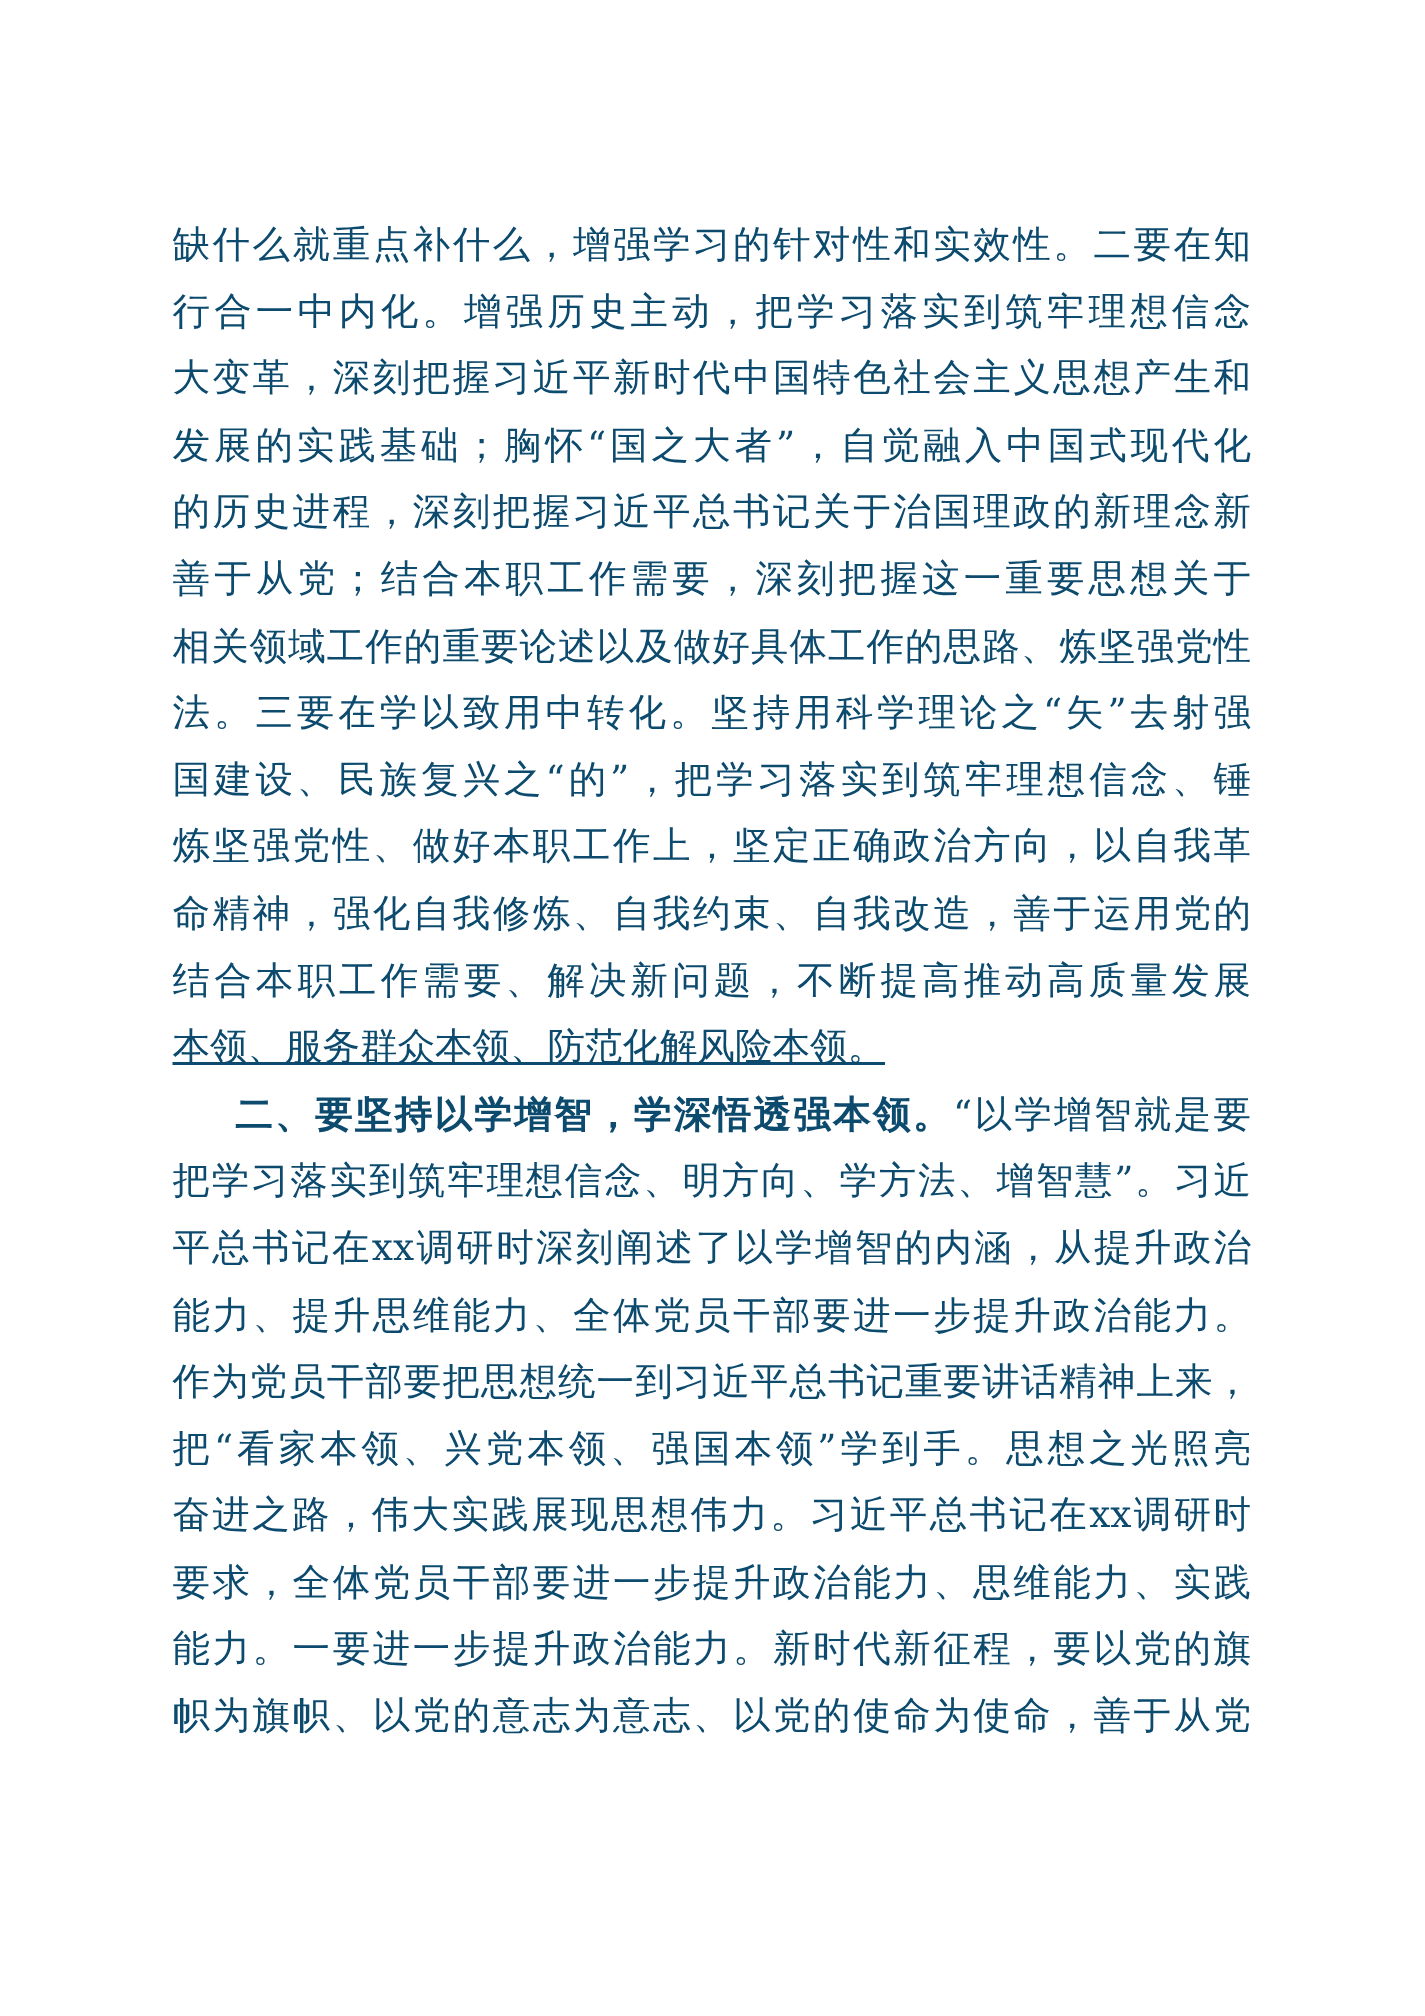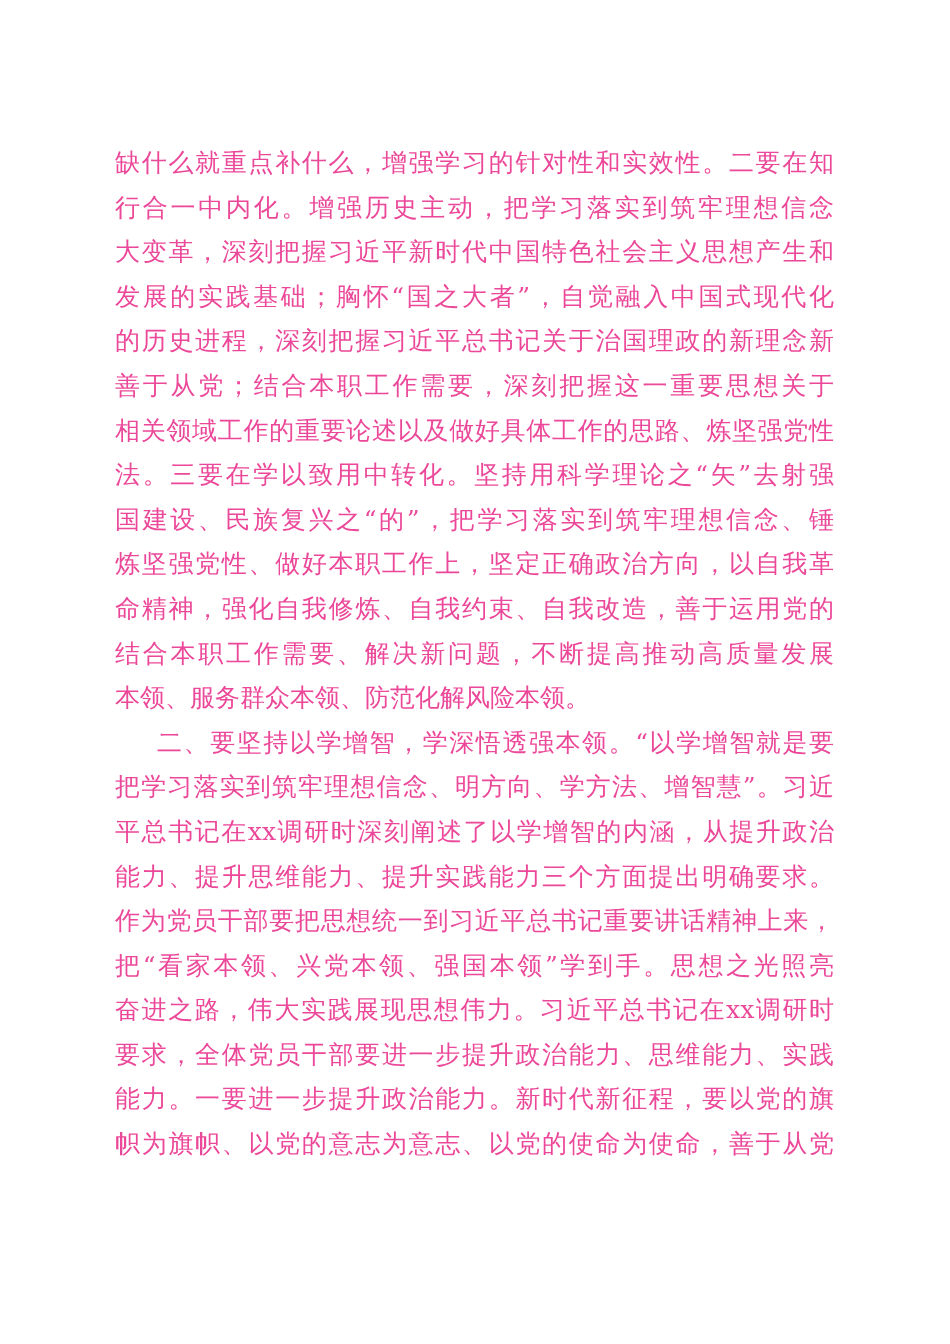--- a/index.html
+++ b/index.html
@@ -17,33 +17,34 @@
   }
   .textblock {
     position: absolute;
     left: 115px;
     top: 141px;
     width: 719px;
   }
   .line {
     font-size: 25px;
     line-height: 44.6px;
-    color: #ec4899;
+    color: #0c4a6e;
     text-align: justify;
     text-align-last: justify;
     white-space: normal;
   }
   .line.para-end {
     text-align-last: left;
+    text-decoration: underline;
   }
   .line.indented {
     text-indent: 42px;
   }
   .bold-lead {
-    font-weight: 400;
+    font-weight: 700;
     font-family: "DejaVu Sans", sans-serif;
   }
 </style>
 </head>
 <body>
 
 <div class="page">
   <div class="textblock">
       <div class="line">缺什么就重点补什么，增强学习的针对性和实效性。二要在知</div>
       <div class="line">行合一中内化。增强历史主动，把学习落实到筑牢理想信念</div>
@@ -54,21 +55,21 @@
       <div class="line">相关领域工作的重要论述以及做好具体工作的思路、炼坚强党性</div>
       <div class="line">法。三要在学以致用中转化。坚持用科学理论之“矢”去射强</div>
       <div class="line">国建设、民族复兴之“的”，把学习落实到筑牢理想信念、锤</div>
       <div class="line">炼坚强党性、做好本职工作上，坚定正确政治方向，以自我革</div>
       <div class="line">命精神，强化自我修炼、自我约束、自我改造，善于运用党的</div>
       <div class="line">结合本职工作需要、解决新问题，不断提高推动高质量发展</div>
       <div class="line para-end">本领、服务群众本领、防范化解风险本领。</div>
       <div class="line indented"><span class="bold-lead">二、要坚持以学增智，学深悟透强本领。</span><span>“以学增智就是要</span></div>
       <div class="line">把学习落实到筑牢理想信念、明方向、学方法、增智慧”。习近</div>
       <div class="line">平总书记在xx调研时深刻阐述了以学增智的内涵，从提升政治</div>
-      <div class="line">能力、提升思维能力、提升实践能力三个方面提出明确要求。</div>
+      <div class="line">能力、提升思维能力、全体党员干部要进一步提升政治能力。</div>
       <div class="line">作为党员干部要把思想统一到习近平总书记重要讲话精神上来，</div>
       <div class="line">把“看家本领、兴党本领、强国本领”学到手。思想之光照亮</div>
       <div class="line">奋进之路，伟大实践展现思想伟力。习近平总书记在xx调研时</div>
       <div class="line">要求，全体党员干部要进一步提升政治能力、思维能力、实践</div>
       <div class="line">能力。一要进一步提升政治能力。新时代新征程，要以党的旗</div>
       <div class="line">帜为旗帜、以党的意志为意志、以党的使命为使命，善于从党</div>
     </div>
 </div>
 
 </body></html>

